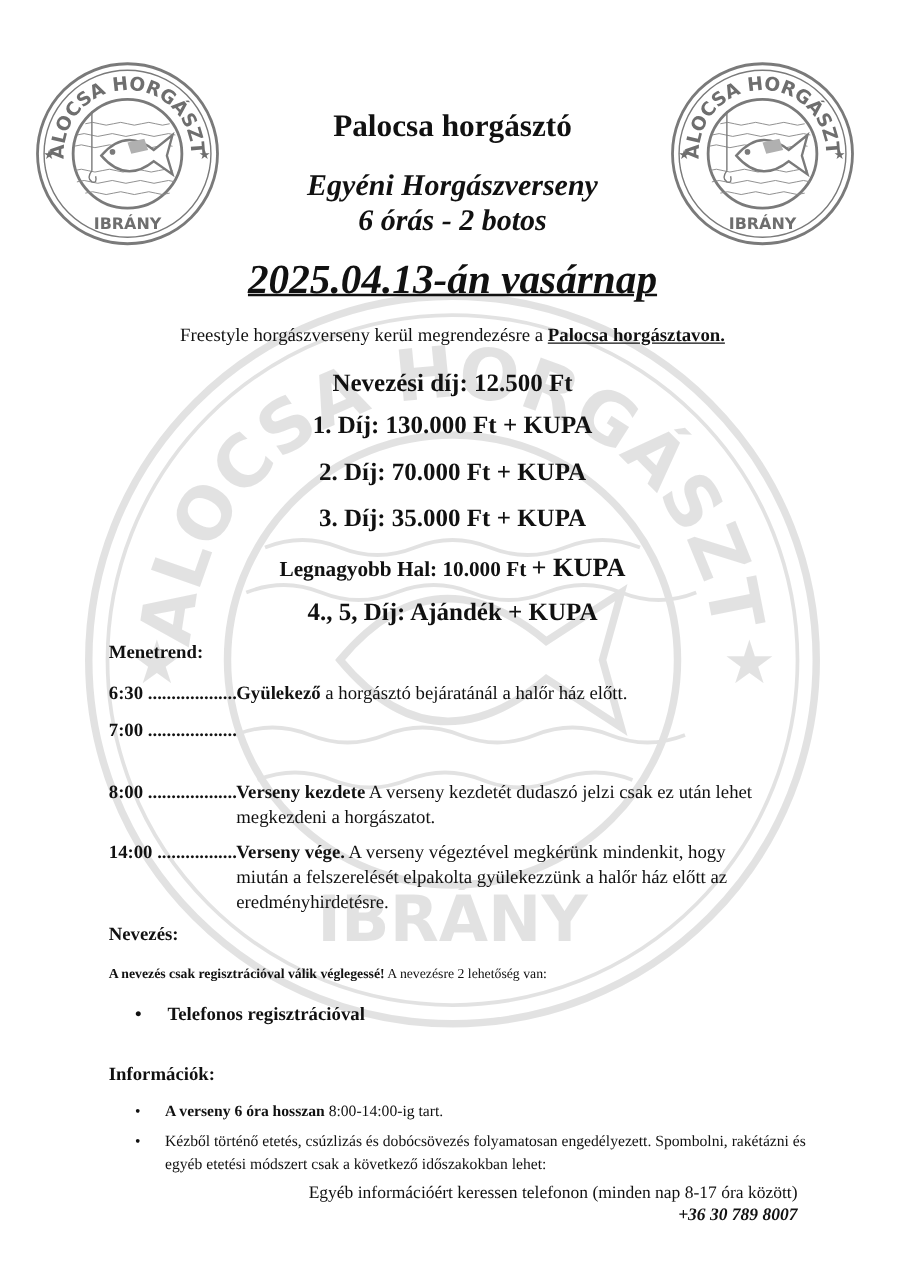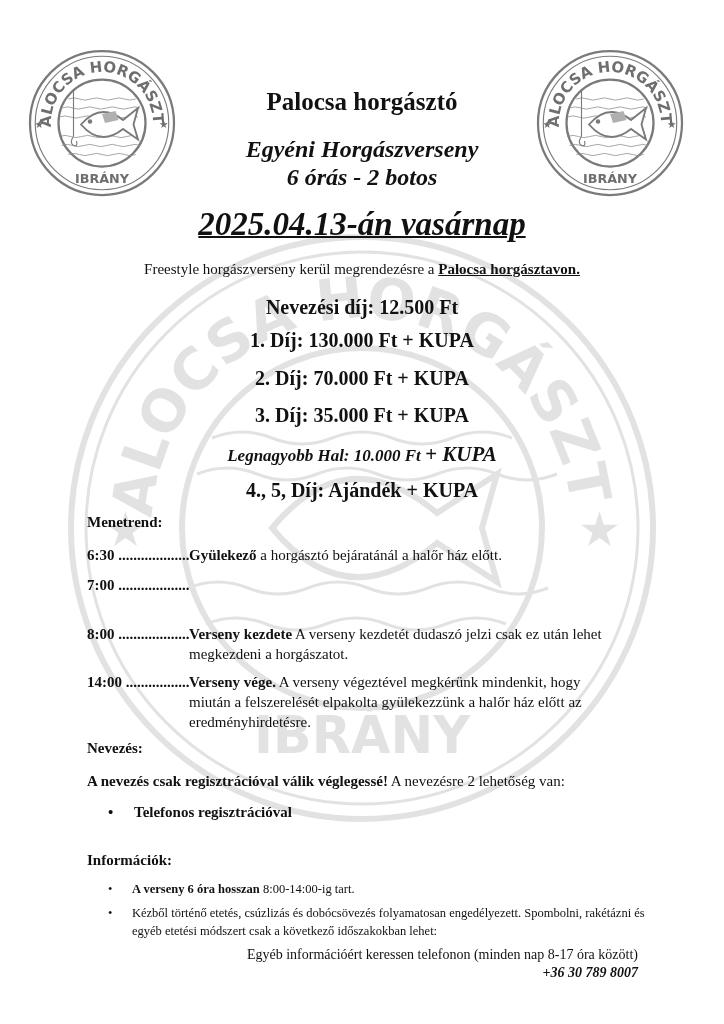--- a/index.html
+++ b/index.html
@@ -10,28 +10,28 @@
   .logo { position: absolute; width: 150px; height: 150px; }
   .logo.left { left: 27px; top: 48px; }
   .logo.right { left: 535px; top: 48px; }
   .c { position: absolute; left: 0; width: 724px; text-align: center; }
   .title { top: 88px; font-size: 25px; font-weight: bold; }
   .subtitle { top: 135px; font-size: 24px; font-weight: bold; font-style: italic; line-height: 28px; }
   .date { top: 206px; font-size: 33px; font-weight: bold; font-style: italic; text-decoration: underline; text-decoration-thickness: 2px; }
   .intro { top: 261px; font-size: 15px; }
   .intro b { text-decoration: underline; }
   .prize { font-size: 20px; font-weight: bold; }
-  .prize.small { font-size: 17px; font-style: italic; }
+  .prize.small { font-size: 17px; }
   .prize .big { font-size: 21px; }
   .sect { position: absolute; left: 87px; font-size: 15px; font-weight: bold; }
   .sect.u { }
   .sched { position: absolute; left: 87px; width: 560px; font-size: 15px; line-height: 20px; }
   .sched .t { position: absolute; left: 0; top: 0; width: 102px; font-weight: bold; white-space: nowrap; overflow: hidden; }
   .sched .d { margin-left: 102px; }
-  .para { position: absolute; left: 87px; width: 560px; font-size: 15px; }
+  .para { position: absolute; left: 87px; width: 560px; font-size: 11px; }
   .bullets { position: absolute; left: 108px; width: 540px; margin: 0; padding: 0; list-style: none; font-weight: bold; font-size: 15px; line-height: 20px; }
   .bullets li { position: relative; padding-left: 26px; }
   .bullets li::before { content: "•"; position: absolute; left: 0; }
   .info { position: absolute; left: 108px; width: 540px; margin: 0; padding: 0; list-style: none; font-size: 12.5px; line-height: 18px; }
   .info li { position: relative; padding-left: 24px; margin-bottom: 6px; }
   .info li::before { content: "•"; position: absolute; left: 0; }
   .contact { position: absolute; right: 86px; top: 946px; text-align: right; font-size: 14px; line-height: 18px; }
   .contact .phone { font-weight: bold; font-style: italic; }
 </style>
 </head>

